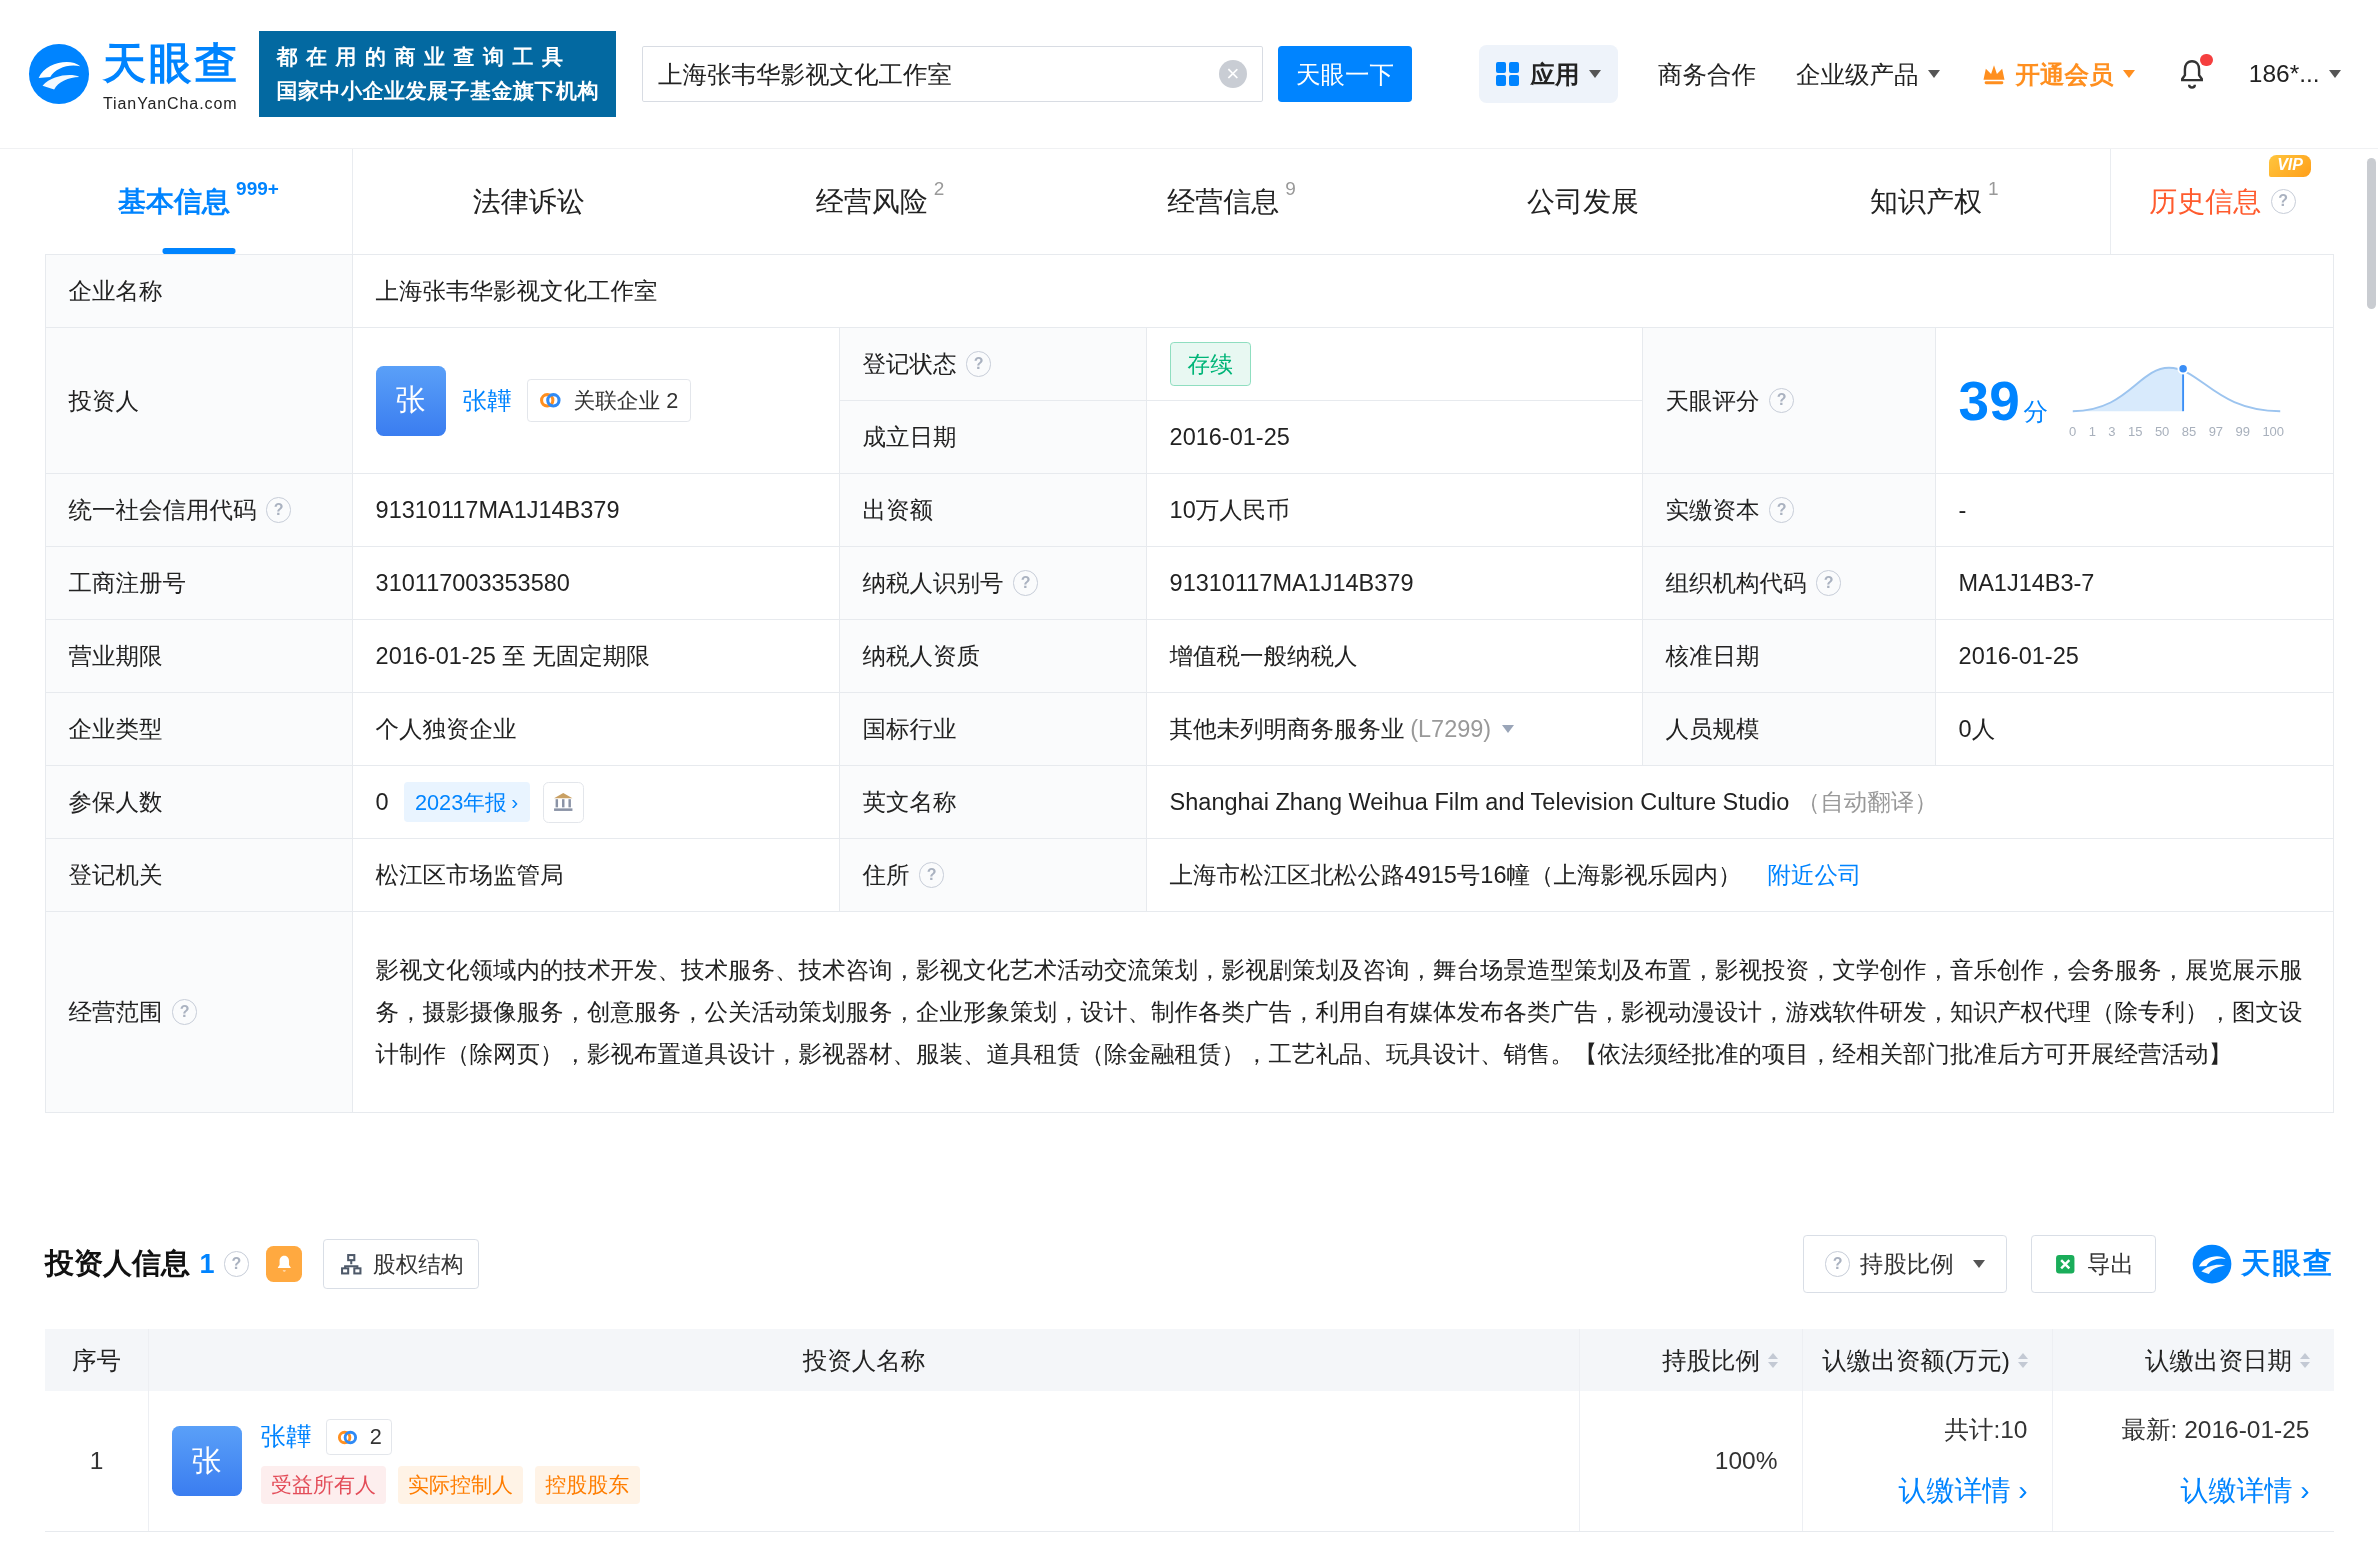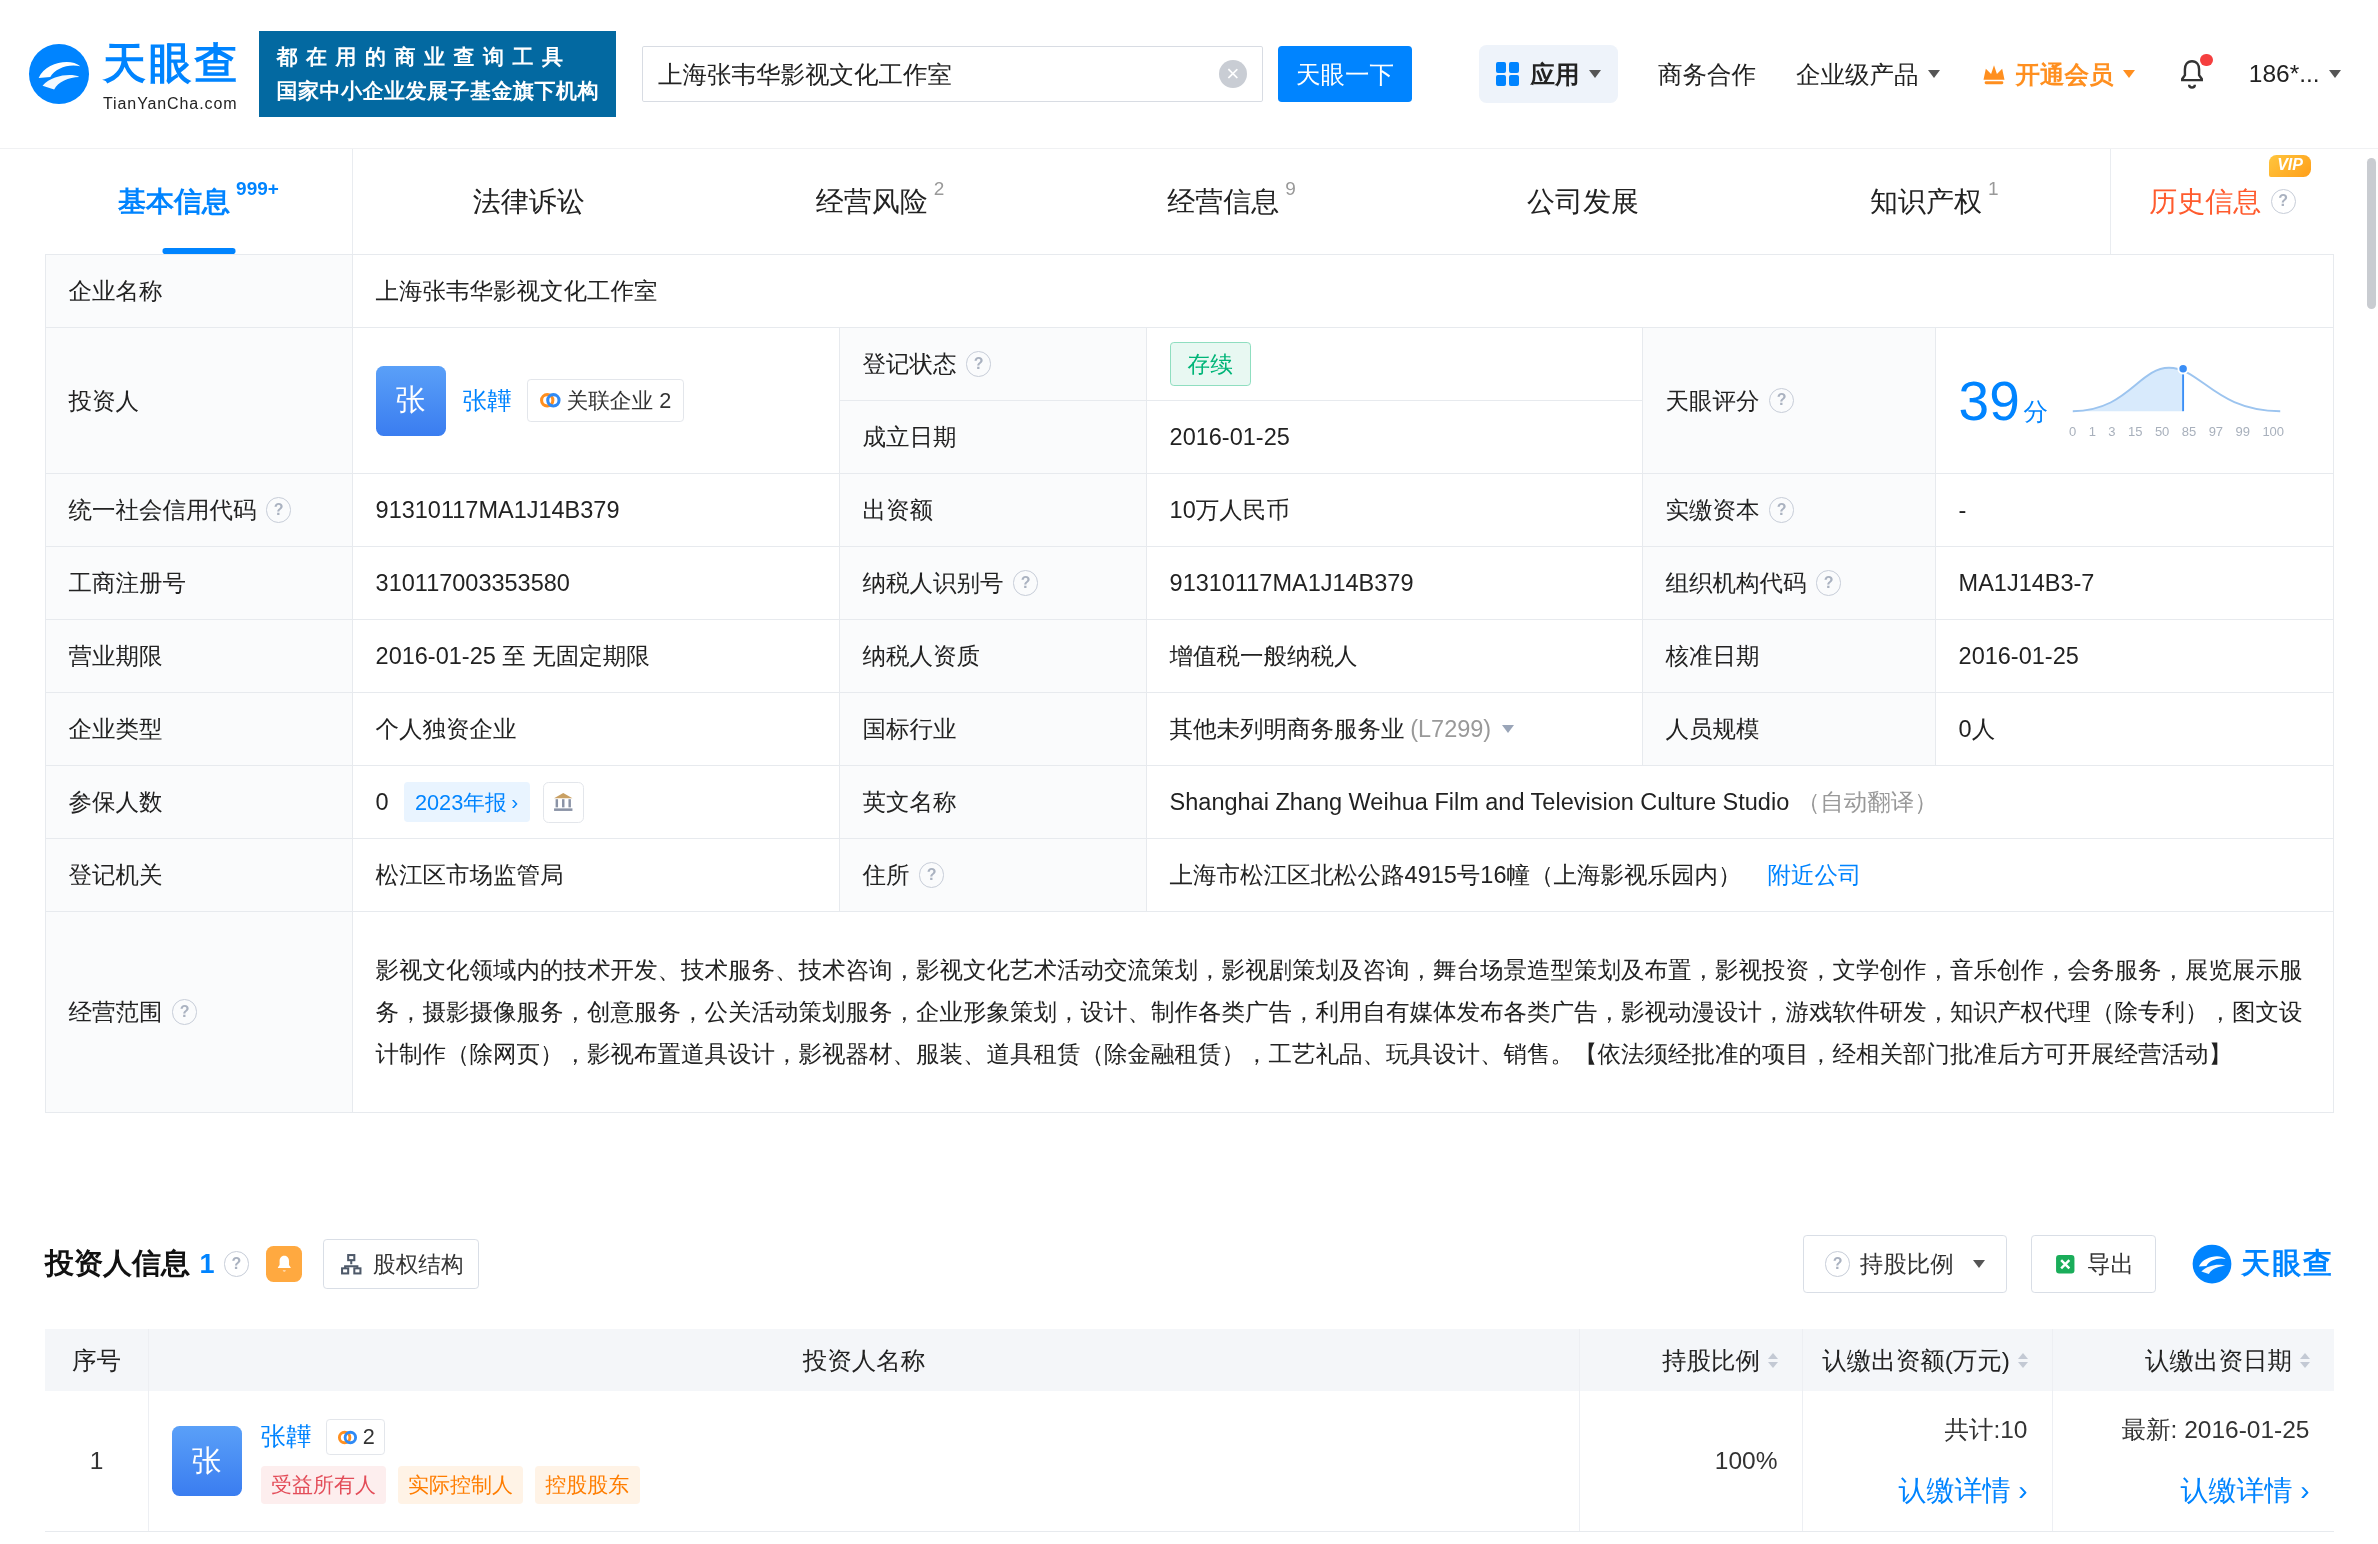--- a/index.html
+++ b/index.html
@@ -56,26 +56,26 @@
     grid-template-columns:307px 487px 307px 496px 293px 1fr;
     grid-template-rows:73px 73px 73px 73px 73px 73px 73px 73px 73px 200px; font-size:23.5px; }
   .cell { border-right:0.9px solid #e7eaee; border-bottom:0.9px solid #e7eaee; display:flex; align-items:center; padding:0 22.6px; min-width:0; }
   .cell.edge { border-right:none; }
   .cell.nob { border-bottom:none; }
   .lb { background:#fafbfc; color:#222; }
   .vl { background:#fff; color:#222; }
 
   .avatar { width:70px; height:70px; border-radius:7.5px; background:linear-gradient(180deg,#5aa0f8,#3a7df0); color:#fff; font-size:30px; display:flex; align-items:center; justify-content:center; flex:none; cursor:pointer; }
   .inv-name { font-size:24.5px; margin-left:17px; }
-  .related-badge { display:inline-flex; align-items:center; gap:5px; border:0.9px solid #e3e6eb; border-radius:3.8px; padding:5.6px 11.3px; font-size:21.7px; color:#333; margin-left:15px; cursor:pointer; white-space:nowrap; }
+  .related-badge { display:inline-flex; align-items:center; gap:12px; border:0.9px solid #e3e6eb; border-radius:3.8px; padding:5.6px 11.3px; font-size:21.7px; color:#333; margin-left:15px; cursor:pointer; white-space:nowrap; }
 
   .badge-green { background:#e8f8f2; color:#00b578; border:0.9px solid #8fdec0; padding:5.6px 17px; border-radius:3.8px; font-size:22.6px; }
 
   .score-cell { gap:21px; }
-  .score-val { font-size:55px; color:#0084ff; font-weight:normal; }
+  .score-val { font-size:55px; color:#0084ff; font-weight:bold; }
   .score-unit { font-size:24.5px; color:#0084ff; margin-left:3.8px; }
   .score-chart { width:215px; }
   .axis { display:flex; justify-content:space-between; font-size:13px; color:#a8b0bc; margin-top:1.9px; }
 
   .report-tag { background:#e9f4ff; color:#0084ff; font-size:21.7px; padding:5.6px 11.3px; border-radius:3.8px; margin-left:15px; display:inline-flex; align-items:center; gap:4.7px; cursor:pointer; }
   .mini-arrow { font-size:21px; }
   .icon-box { width:41px; height:41px; border:0.9px solid #e3e6eb; border-radius:5.6px; display:inline-flex; align-items:center; justify-content:center; margin-left:13px; cursor:pointer; background:#fff; }
   .caret-down { width:0; height:0; border-top:8.5px solid #9aa5b8; border-left:6.6px solid transparent; border-right:6.6px solid transparent; margin-left:11.3px; display:inline-block; }
   .scope-text { line-height:1.8; padding:24.5px 0; align-self:stretch; display:flex; align-items:center; }
 

